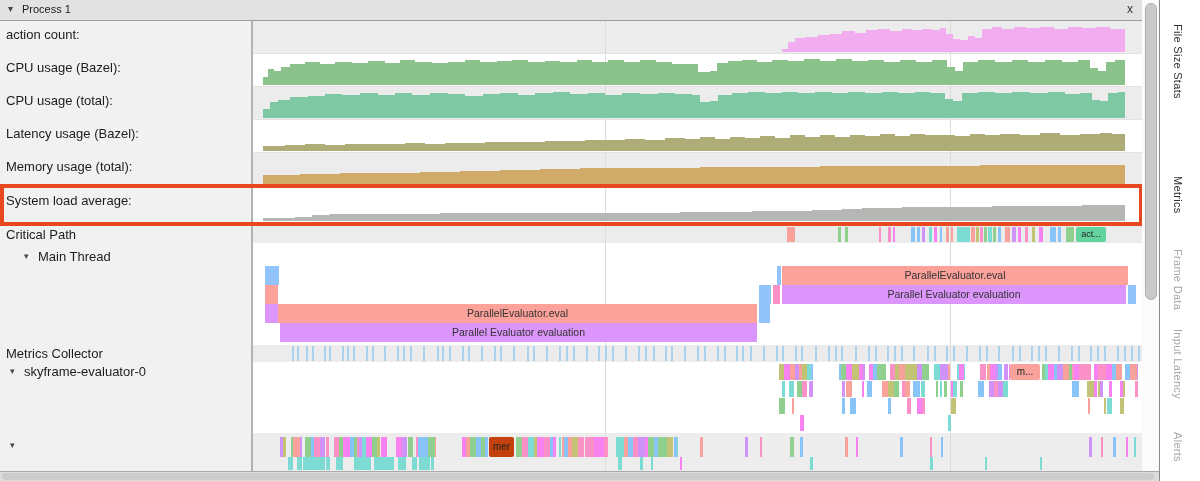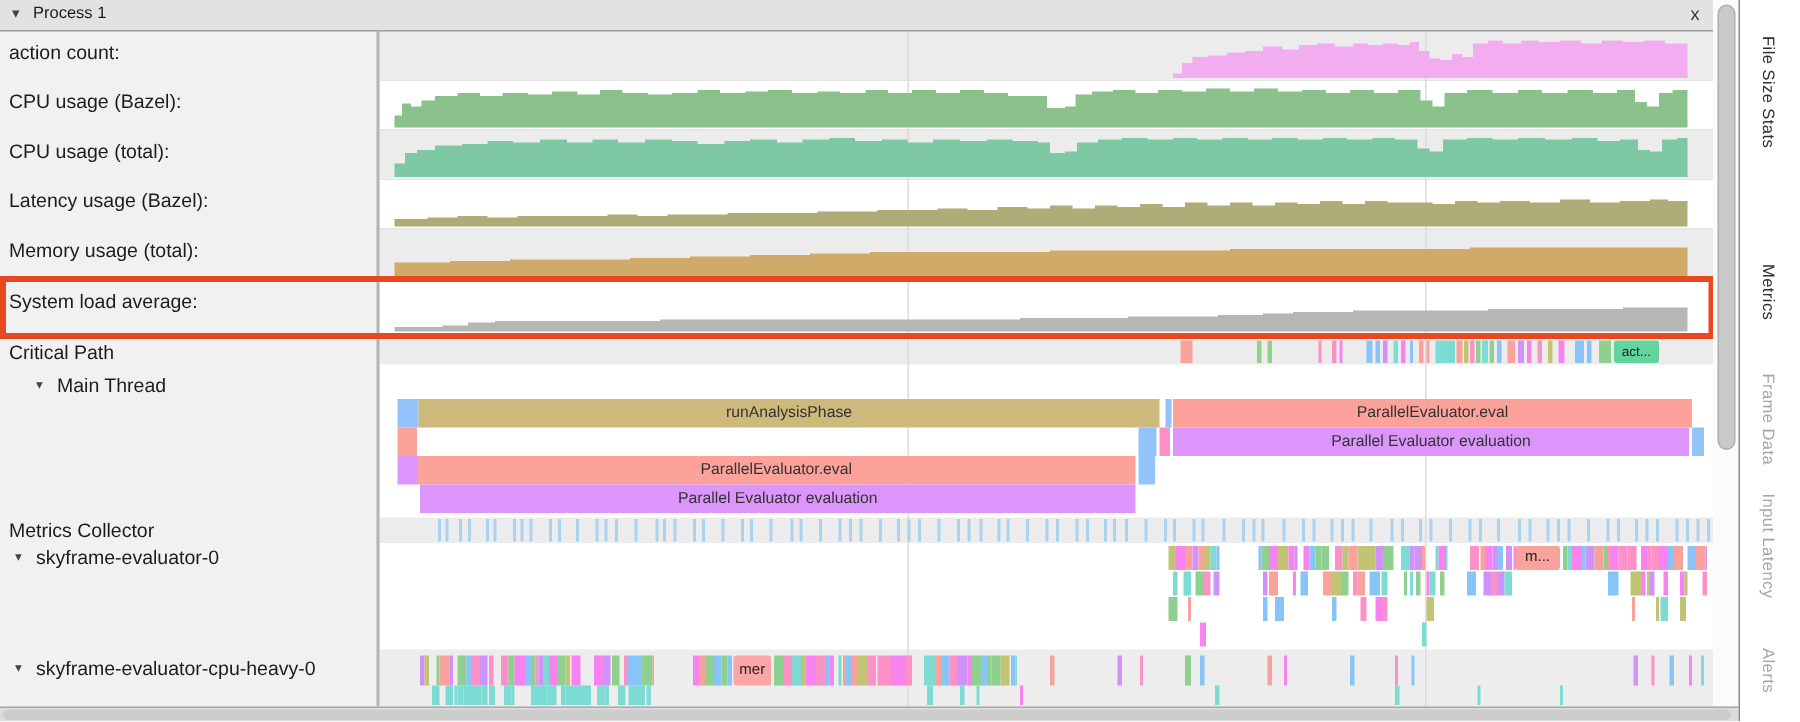--- a/index.html
+++ b/index.html
@@ -106,21 +106,20 @@
       <div class="tick" style="left: 1012px; top: 227px; width: 4px; height: 15px; background: rgb(207, 146, 248);"></div>
       <div class="tick" style="left: 1018px; top: 227px; width: 3px; height: 15px; background: rgb(248, 131, 240);"></div>
       <div class="tick" style="left: 1025px; top: 227px; width: 3px; height: 15px; background: rgb(251, 145, 199);"></div>
       <div class="tick" style="left: 1032px; top: 227px; width: 3px; height: 15px; background: rgb(194, 195, 116);"></div>
       <div class="tick" style="left: 1039px; top: 227px; width: 4px; height: 15px; background: rgb(248, 131, 240);"></div>
       <div class="tick" style="left: 1050px; top: 227px; width: 6px; height: 15px; background: rgb(137, 196, 248);"></div>
       <div class="tick" style="left: 1058px; top: 227px; width: 3px; height: 15px; background: rgb(137, 196, 248);"></div>
       <div class="tick" style="left: 1066px; top: 227px; width: 8px; height: 15px; background: rgb(143, 208, 143);"></div>
       <div class="badge" style="left: 1076px; top: 227px; width: 30px; height: 15px; line-height: 15px; background: rgb(99, 212, 158);">act...</div>
       <div class="flame" style="left: 265px; top: 266px; width: 14px; background: rgb(146, 195, 250);"></div>
-      <div class="flame" style="left: 279px; top: 266px; width: 494px; background: rgb(205, 185, 123);">runAnalysisPhase</div>
       <div class="flame" style="left: 777px; top: 266px; width: 4px; background: rgb(146, 195, 250);"></div>
       <div class="flame" style="left: 782px; top: 266px; width: 346px; background: rgb(252, 162, 154);">ParallelEvaluator.eval</div>
       <div class="flame" style="left: 265px; top: 285px; width: 13px; background: rgb(252, 162, 154);"></div>
       <div class="flame" style="left: 759px; top: 285px; width: 12px; background: rgb(146, 195, 250);"></div>
       <div class="flame" style="left: 773px; top: 285px; width: 7px; background: rgb(251, 144, 198);"></div>
       <div class="flame" style="left: 782px; top: 285px; width: 344px; background: rgb(220, 149, 251);">Parallel Evaluator evaluation</div>
       <div class="flame" style="left: 1128px; top: 285px; width: 8px; background: rgb(146, 195, 250);"></div>
       <div class="flame" style="left: 265px; top: 304px; width: 13px; background: rgb(220, 149, 251);"></div>
       <div class="flame" style="left: 278px; top: 304px; width: 479px; background: rgb(252, 162, 154);">ParallelEvaluator.eval</div>
       <div class="flame" style="left: 759px; top: 304px; width: 11px; background: rgb(146, 195, 250);"></div>
@@ -437,37 +436,36 @@
       <div class="tick" style="left: 423.6px; top: 457px; width: 6.1px; height: 13px; background: rgb(124, 219, 211);"></div>
       <div class="tick" style="left: 430.8px; top: 457px; width: 3.2px; height: 13px; background: rgb(124, 219, 211);"></div>
       <div class="tick" style="left: 618px; top: 457px; width: 4px; height: 13px; background: rgb(124, 219, 211);"></div>
       <div class="tick" style="left: 640px; top: 457px; width: 3px; height: 13px; background: rgb(124, 219, 211);"></div>
       <div class="tick" style="left: 651px; top: 457px; width: 2px; height: 13px; background: rgb(124, 219, 211);"></div>
       <div class="tick" style="left: 680px; top: 457px; width: 2px; height: 13px; background: rgb(248, 131, 240);"></div>
       <div class="tick" style="left: 810px; top: 457px; width: 3px; height: 13px; background: rgb(124, 219, 211);"></div>
       <div class="tick" style="left: 930px; top: 457px; width: 3px; height: 13px; background: rgb(124, 219, 211);"></div>
       <div class="tick" style="left: 985px; top: 457px; width: 2px; height: 13px; background: rgb(124, 219, 211);"></div>
       <div class="tick" style="left: 1040px; top: 457px; width: 2px; height: 13px; background: rgb(124, 219, 211);"></div>
-      <div class="badge" style="left: 489px; top: 437px; width: 25px; height: 20px; line-height: 20px; background: #fca5a5; font-size: 10px;">mer</div>
+      <div class="badge" style="left: 489px; top: 437px; width: 25px; height: 20px; line-height: 20px; background: #c2410c; font-size: 10px;">mer</div>
     </div>
   <div id="label-col" class="abs">
       <div class="rowlabel" style="top: 7px;">action count:</div>
       <div class="rowlabel" style="top: 40px;">CPU usage (Bazel):</div>
       <div class="rowlabel" style="top: 73px;">CPU usage (total):</div>
       <div class="rowlabel" style="top: 106px;">Latency usage (Bazel):</div>
       <div class="rowlabel" style="top: 139px;">Memory usage (total):</div>
       <div class="rowlabel" style="top: 173px;">System load average:</div>
       <div class="rowlabel" style="left: 6px; top: 207px;">Critical Path</div>
       <div class="rowlabel" style="left: 24px; top: 231px; font-size: 9px; color: rgb(68, 68, 68);">▾</div>
       <div class="rowlabel" style="left: 38px; top: 229px;">Main Thread</div>
       <div class="rowlabel" style="left: 6px; top: 326px;">Metrics Collector</div>
       <div class="rowlabel" style="left: 10px; top: 346px; font-size: 9px; color: rgb(68, 68, 68);">▾</div>
       <div class="rowlabel" style="left: 24px; top: 344px;">skyframe-evaluator-0</div>
       <div class="rowlabel" style="left: 10px; top: 420px; font-size: 9px; color: rgb(68, 68, 68);">▾</div>
-      <div class="rowlabel" style="left: 24px; top: 418px;">skyframe-evaluator-cpu-heavy-0</div>
     </div>
   <div id="header" class="abs">
     <span id="proc-arrow" class="abs">▾</span>
     <span id="proc-title" class="abs">Process 1</span>
     <span id="close-x" class="abs">x</span>
   </div>
   <div id="hl-box" class="abs"></div>
   <div id="vscroll" class="abs">
     <div id="vthumb" class="abs"></div>
   </div>

